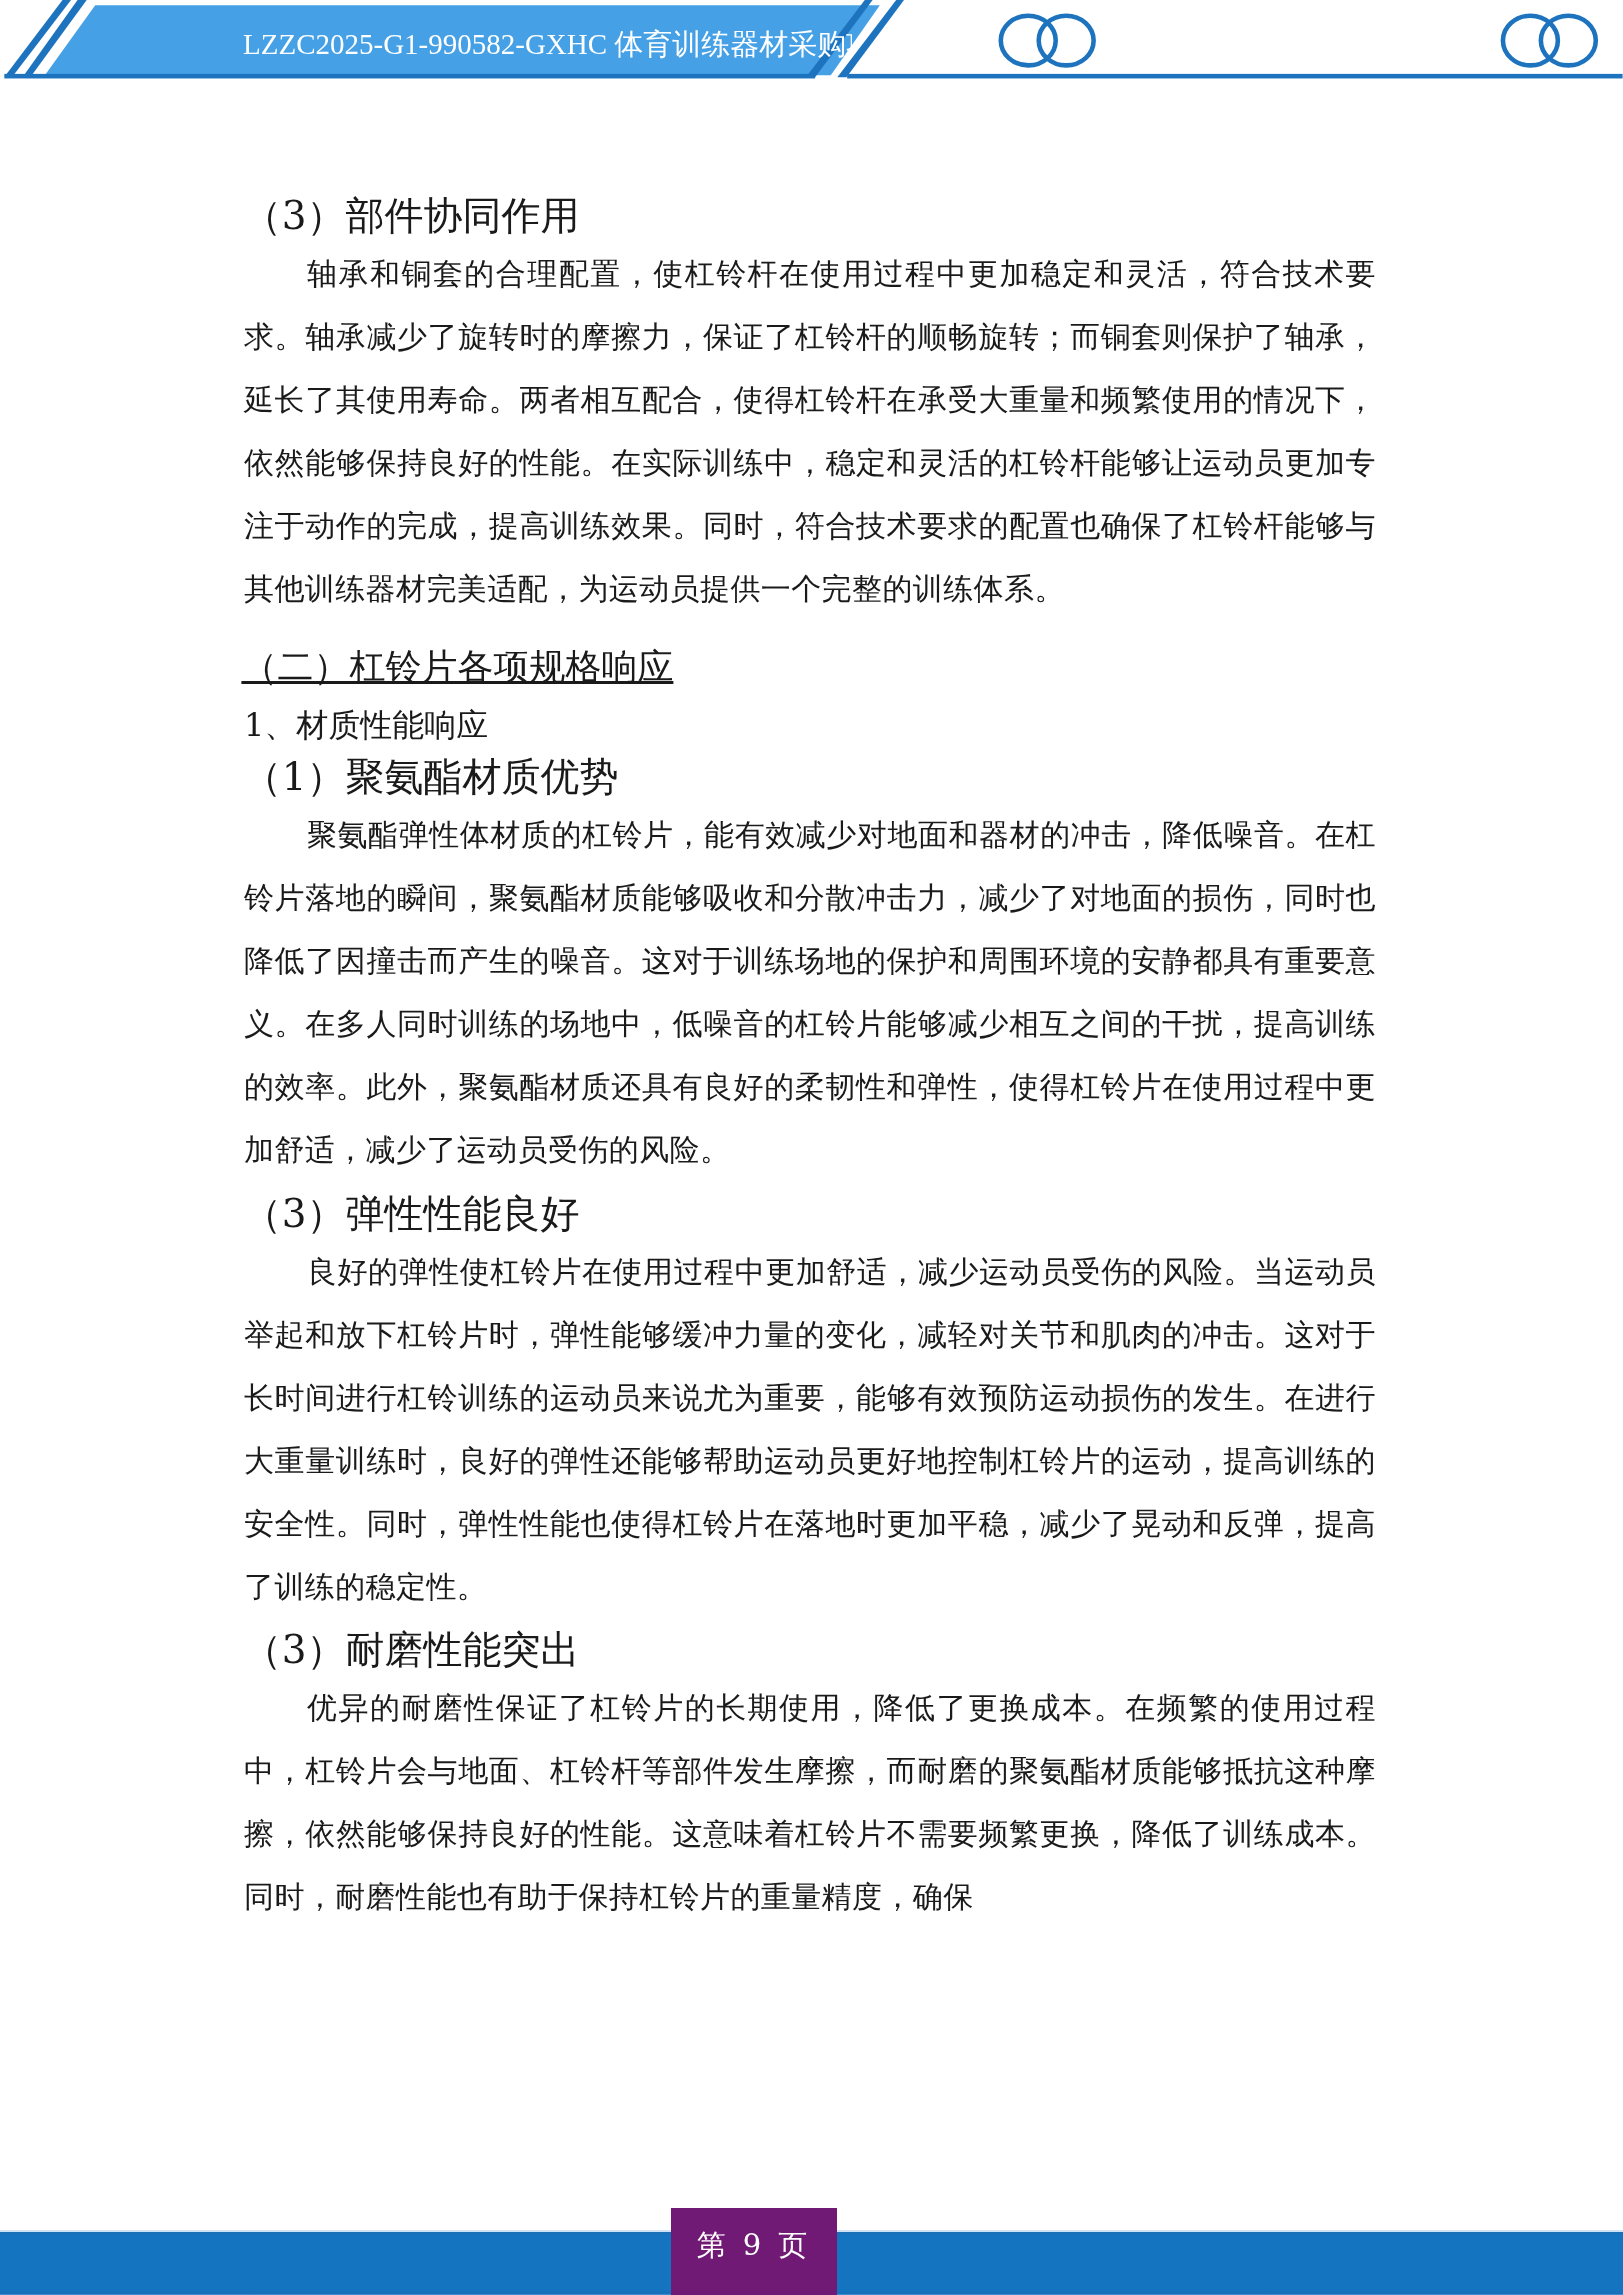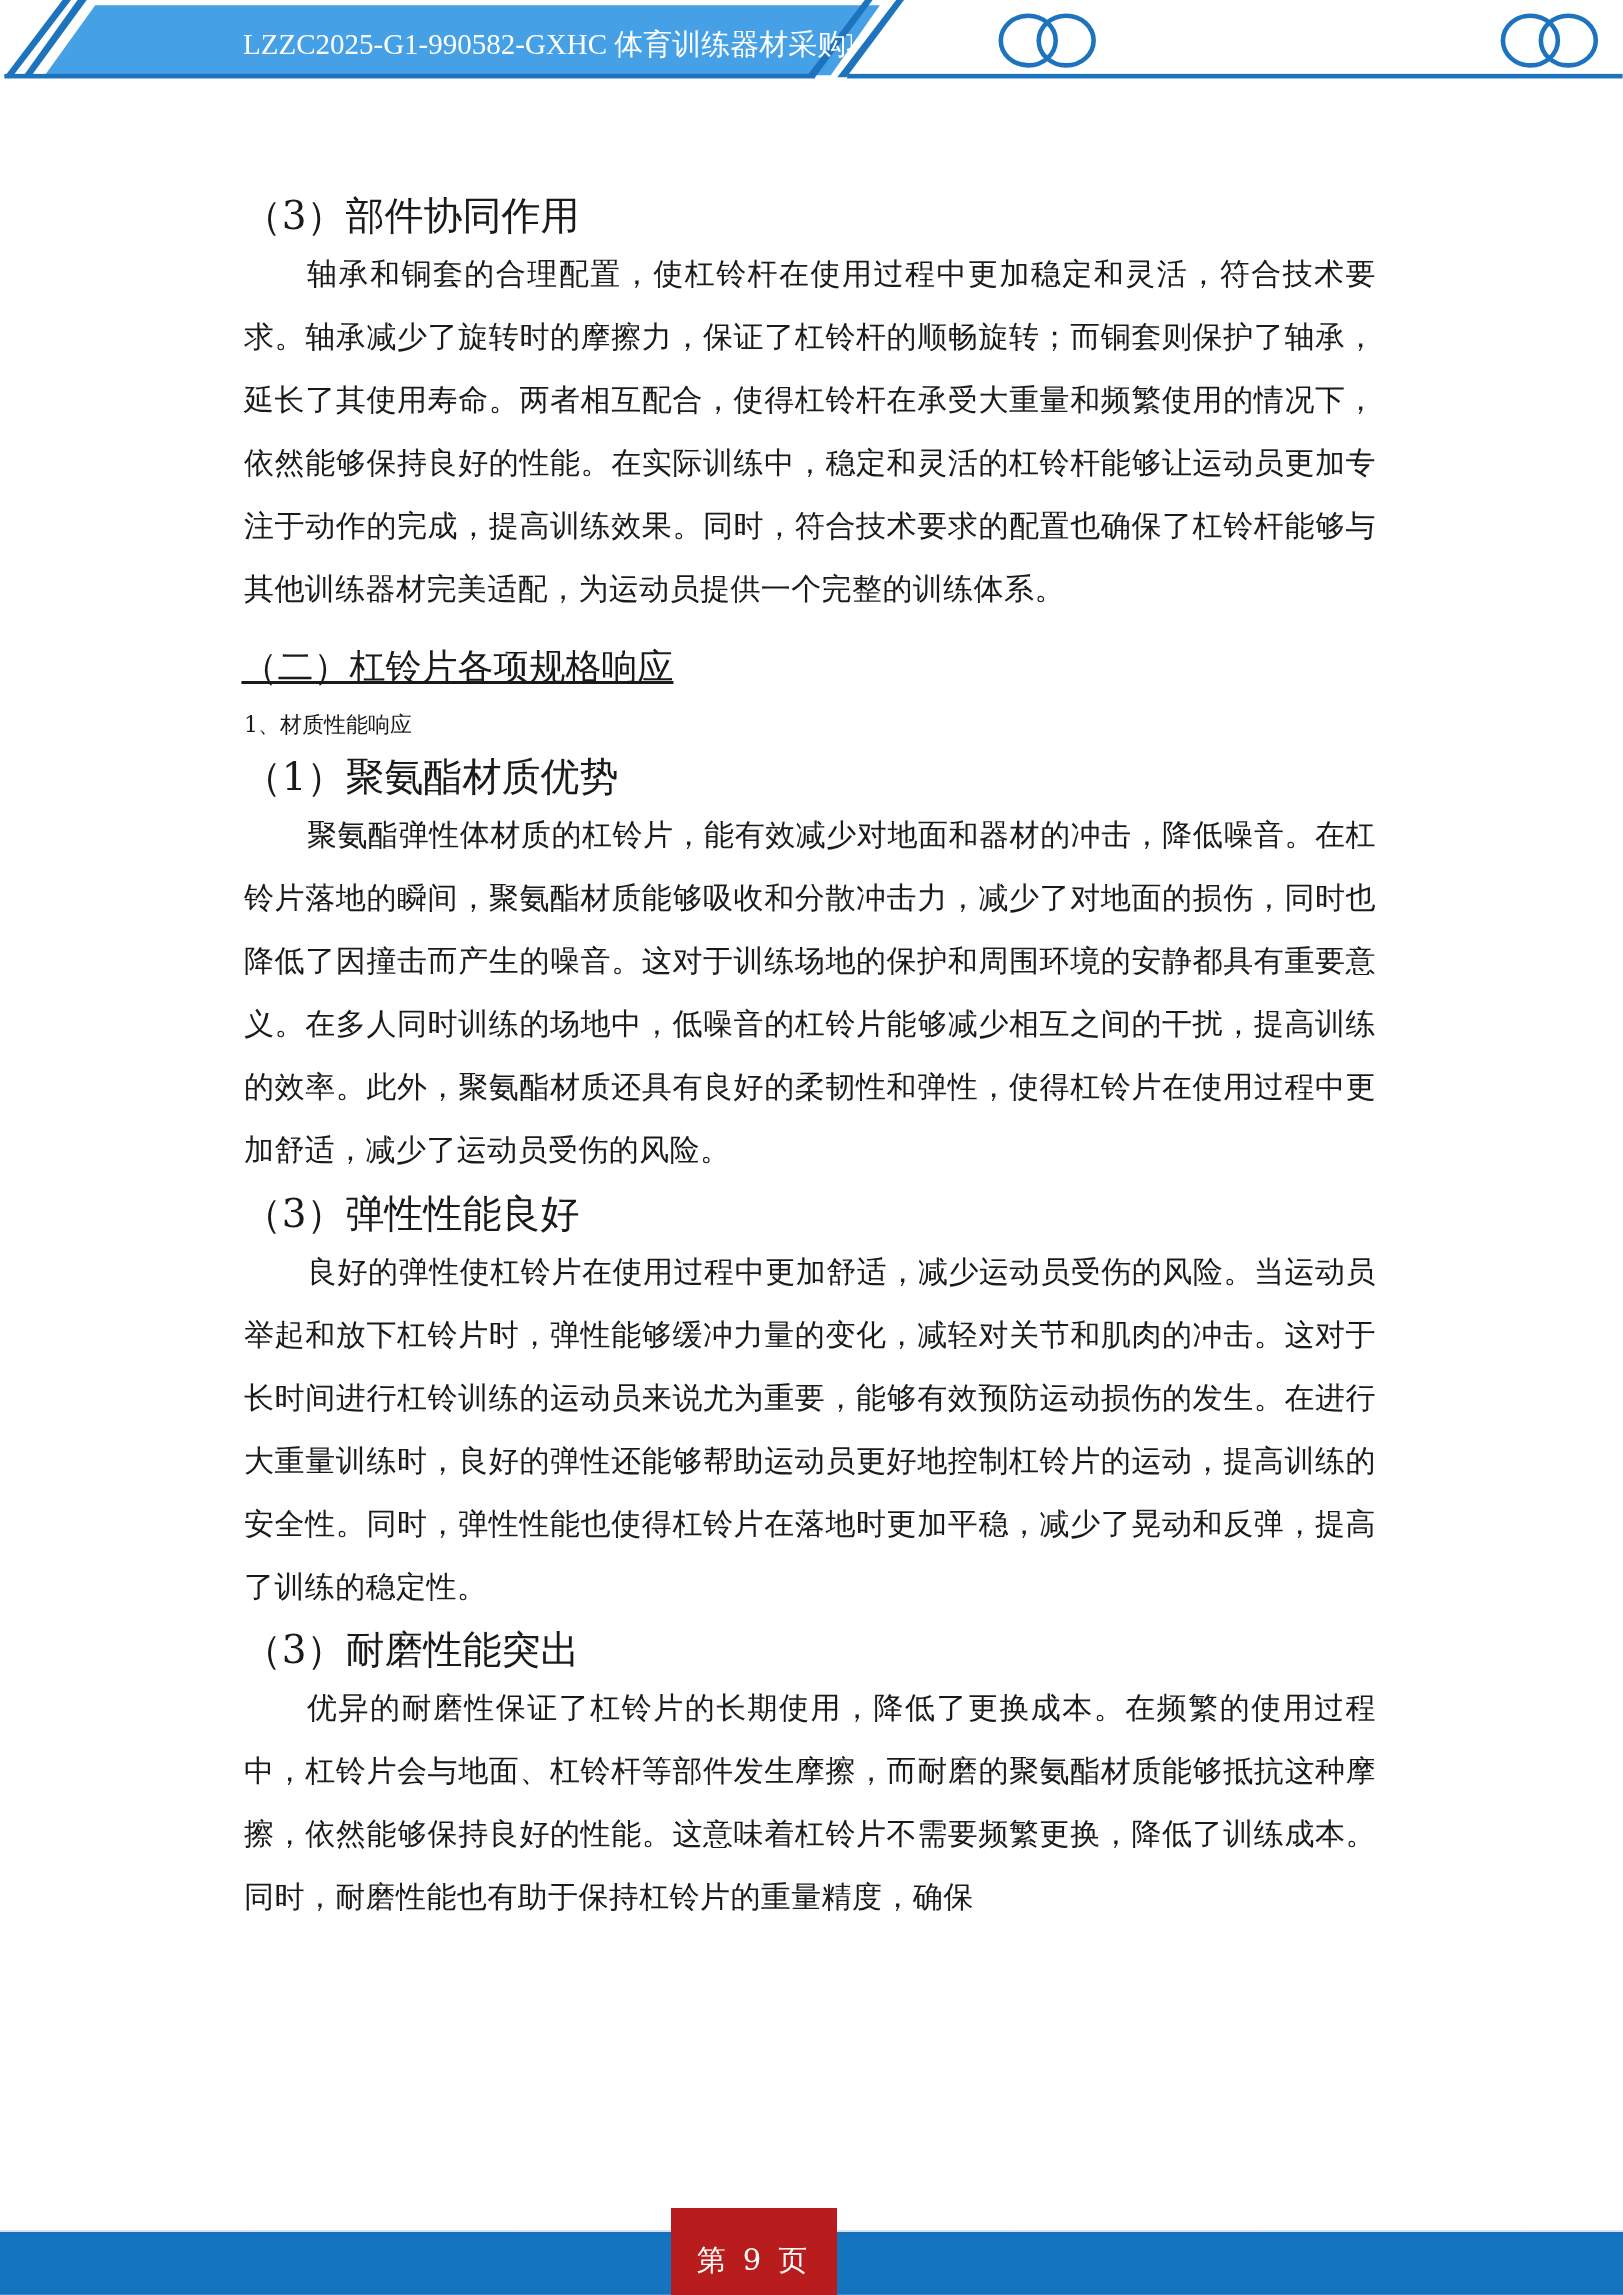--- a/index.html
+++ b/index.html
@@ -13,29 +13,29 @@
   .header svg { position: absolute; left: 0; top: 0; }
   .header-title {
     position: absolute; left: 243px; top: 25px;
     font-family: "Liberation Serif", "DejaVu Serif", serif;
     font-size: 29px; color: #ffffff; white-space: nowrap; letter-spacing: 0px;
     width: 609px; overflow: hidden;
   }
   .content { position: absolute; left: 244px; top: 190px; width: 1132px; }
   .h3 { font-size: 39px; line-height: 52px; height: 52px; margin-left: -1.3px; }
   .h2 { font-size: 36px; line-height: 65px; height: 65px; margin-left: -2.6px; text-decoration: underline; }
-  .h4 { font-size: 22px; line-height: 52px; height: 52px; }
+  .h4 { font-size: 32px; line-height: 52px; height: 52px; }
   .para { font-size: 30px; line-height: 63px; text-indent: 63px; text-align: justify; letter-spacing: 0.4px; }
   .gap-s { height: 6.5px; }
   .gap-m { height: 14.4px; }
   .footer-band { position: absolute; left: 0; top: 2232px; width: 1623px; height: 63px;
     background: linear-gradient(#1a6fb5 0px, #1474c0 3.9px, #1474c0 58px, #1a6fb5 62px, #5aaaf0 63px); }
   .footer-band::before { content: ""; position: absolute; left: 0; top: -2px; width: 100%; height: 2px; background: #cfe3f5; }
   .page-box { position: absolute; left: 671px; top: 2208px; width: 166px; height: 88px;
-    background: #b91c1c; display: flex; align-items: center; justify-content: center; padding-top: 18.3px; box-sizing: border-box; }
+    background: #701a75; display: flex; align-items: flex-start; justify-content: center; padding-top: 18.3px; box-sizing: border-box; }
   .page-num { color: #ffffff; font-size: 29px; font-family: "DejaVu Serif", "Liberation Serif", serif; letter-spacing: 3.9px; }
 </style>
 </head>
 <body>
 
 <div class="header">
   <svg width="1623" height="85" viewBox="0 0 2481 130">
 
     <polygon points="145,8 1345,8 1270,115 68,115" fill="#45a0e6"></polygon>
 

